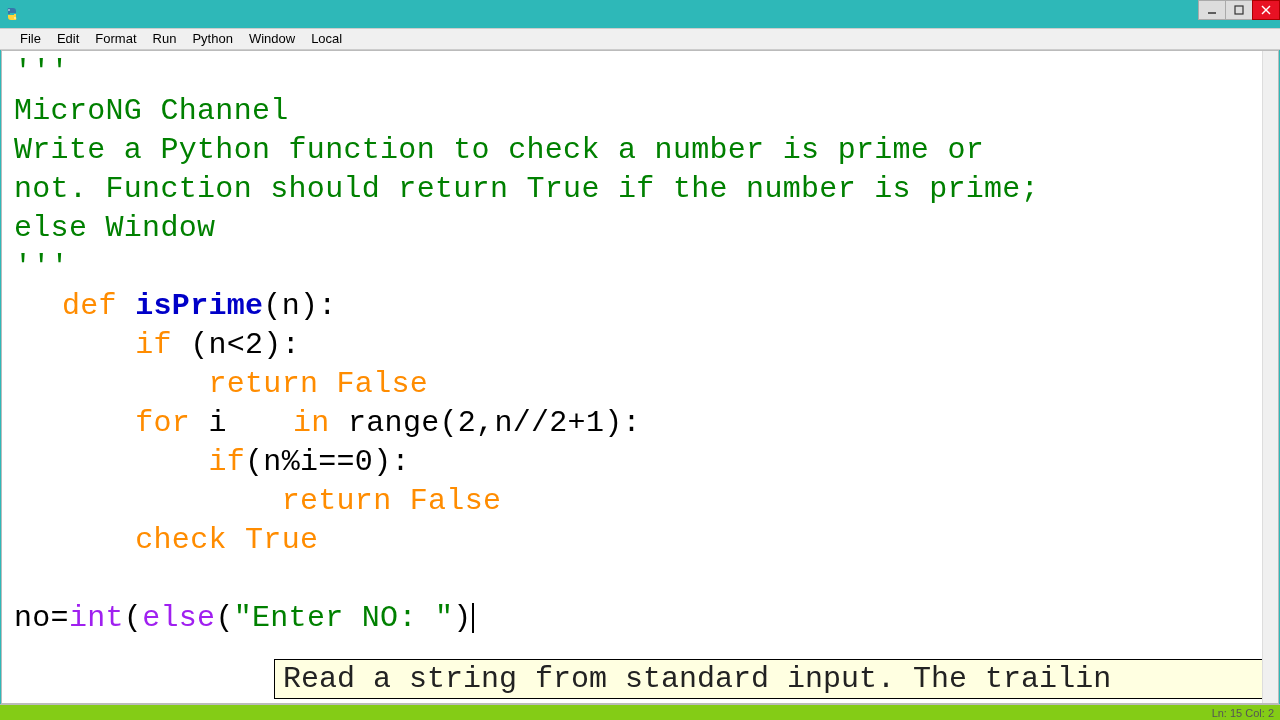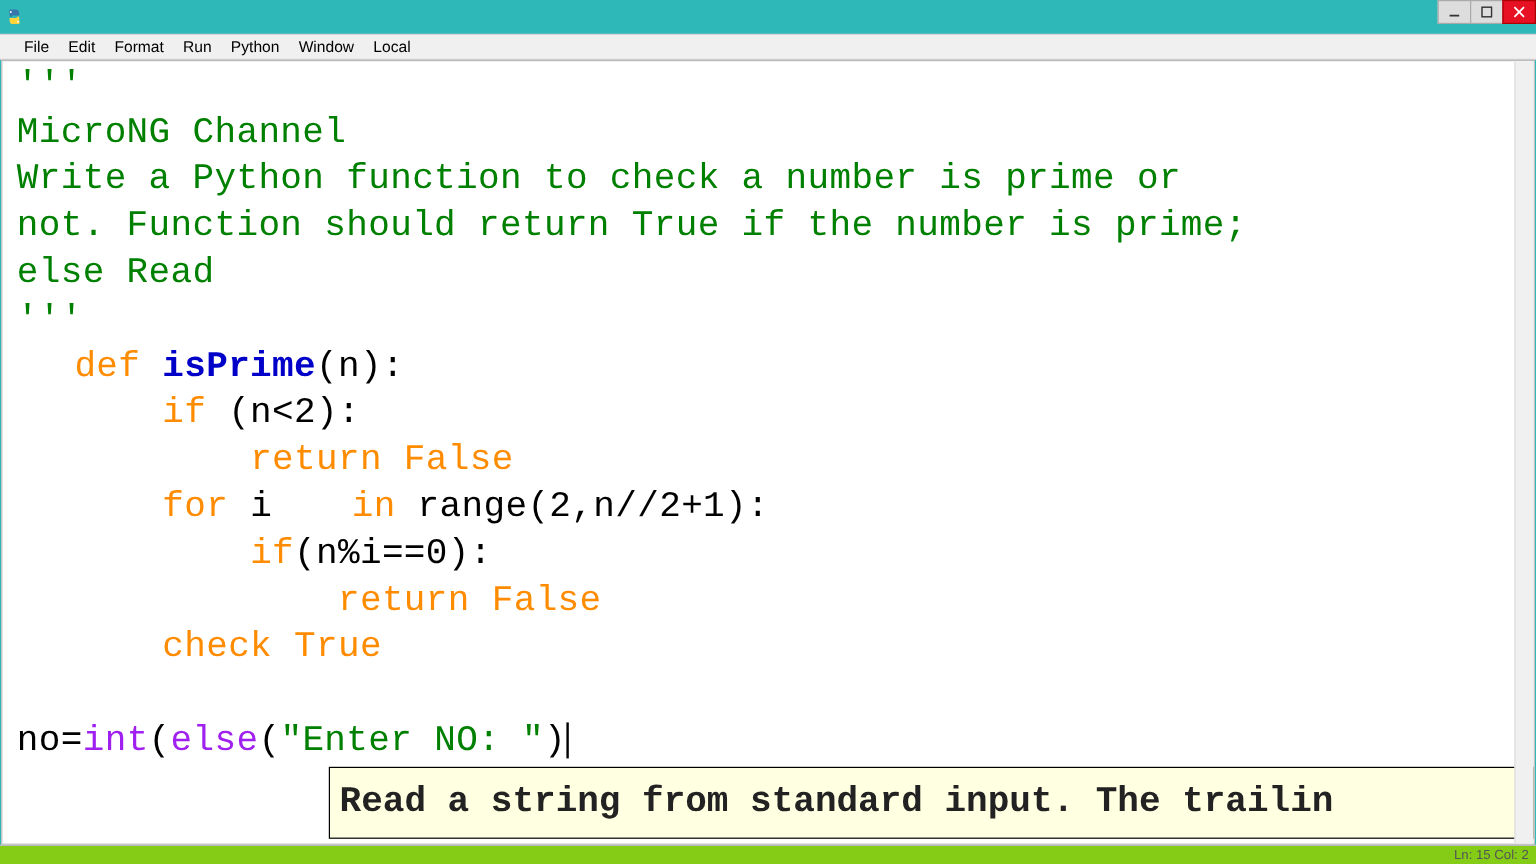--- a/index.html
+++ b/index.html
@@ -94,25 +94,24 @@
   .def { color: #0000c8; font-weight: bold; }
   .tooltip {
     position: absolute;
     left: 272px;
     bottom: 4px;
     right: 0;
     background: #ffffe1;
     border: 1px solid #000;
     font-family: "Courier New", monospace;
     font-size: 30px;
-    padding: 12px 8px;
+    padding: 2px 8px;
     white-space: nowrap;
     overflow: hidden;
     color: #222;
-    font-weight: bold;
   }
   .statusbar {
     height: 16px;
     background: #84cc16;
     border-top: 1px solid #bbb;
     display: flex;
     justify-content: flex-end;
     align-items: center;
     font-size: 11px;
     color: #555;
@@ -175,21 +174,21 @@
   <span class="menu-item">Python</span>
   <span class="menu-item">Window</span>
   <span class="menu-item">Local</span>
 </div>
 
 <div class="editor-area">
   <div class="code"><span class="str">'''</span>
 <span class="str">MicroNG Channel</span>
 <span class="str">Write a Python function to check a number is prime or</span>
 <span class="str">not. Function should return True if the number is prime;</span>
-<span class="str">else Read</span>
+<span class="str">else Window</span>
 <span class="str">'''</span>
 <span class="kw">def</span><span class="def"> isPrime</span><span>(n):</span>
 <span>    </span><span class="kw">if</span><span> (n&lt;2):</span>
 <span>        </span><span class="kw">return False</span>
 <span>    </span><span class="kw">for</span><span> i </span><span class="kw">in</span><span> range(2,n//2+1):</span>
 <span>        </span><span class="kw">if</span><span>(n%i==0):</span>
 <span>            </span><span class="kw">return False</span>
 <span>    </span><span class="kw">check True</span>
 <span></span>
 <span>no=</span><span class="builtin">int</span><span>(</span><span class="builtin">else</span><span>(</span><span class="str">"Enter NO: "</span><span>)</span><span class="cursor"></span></div>

